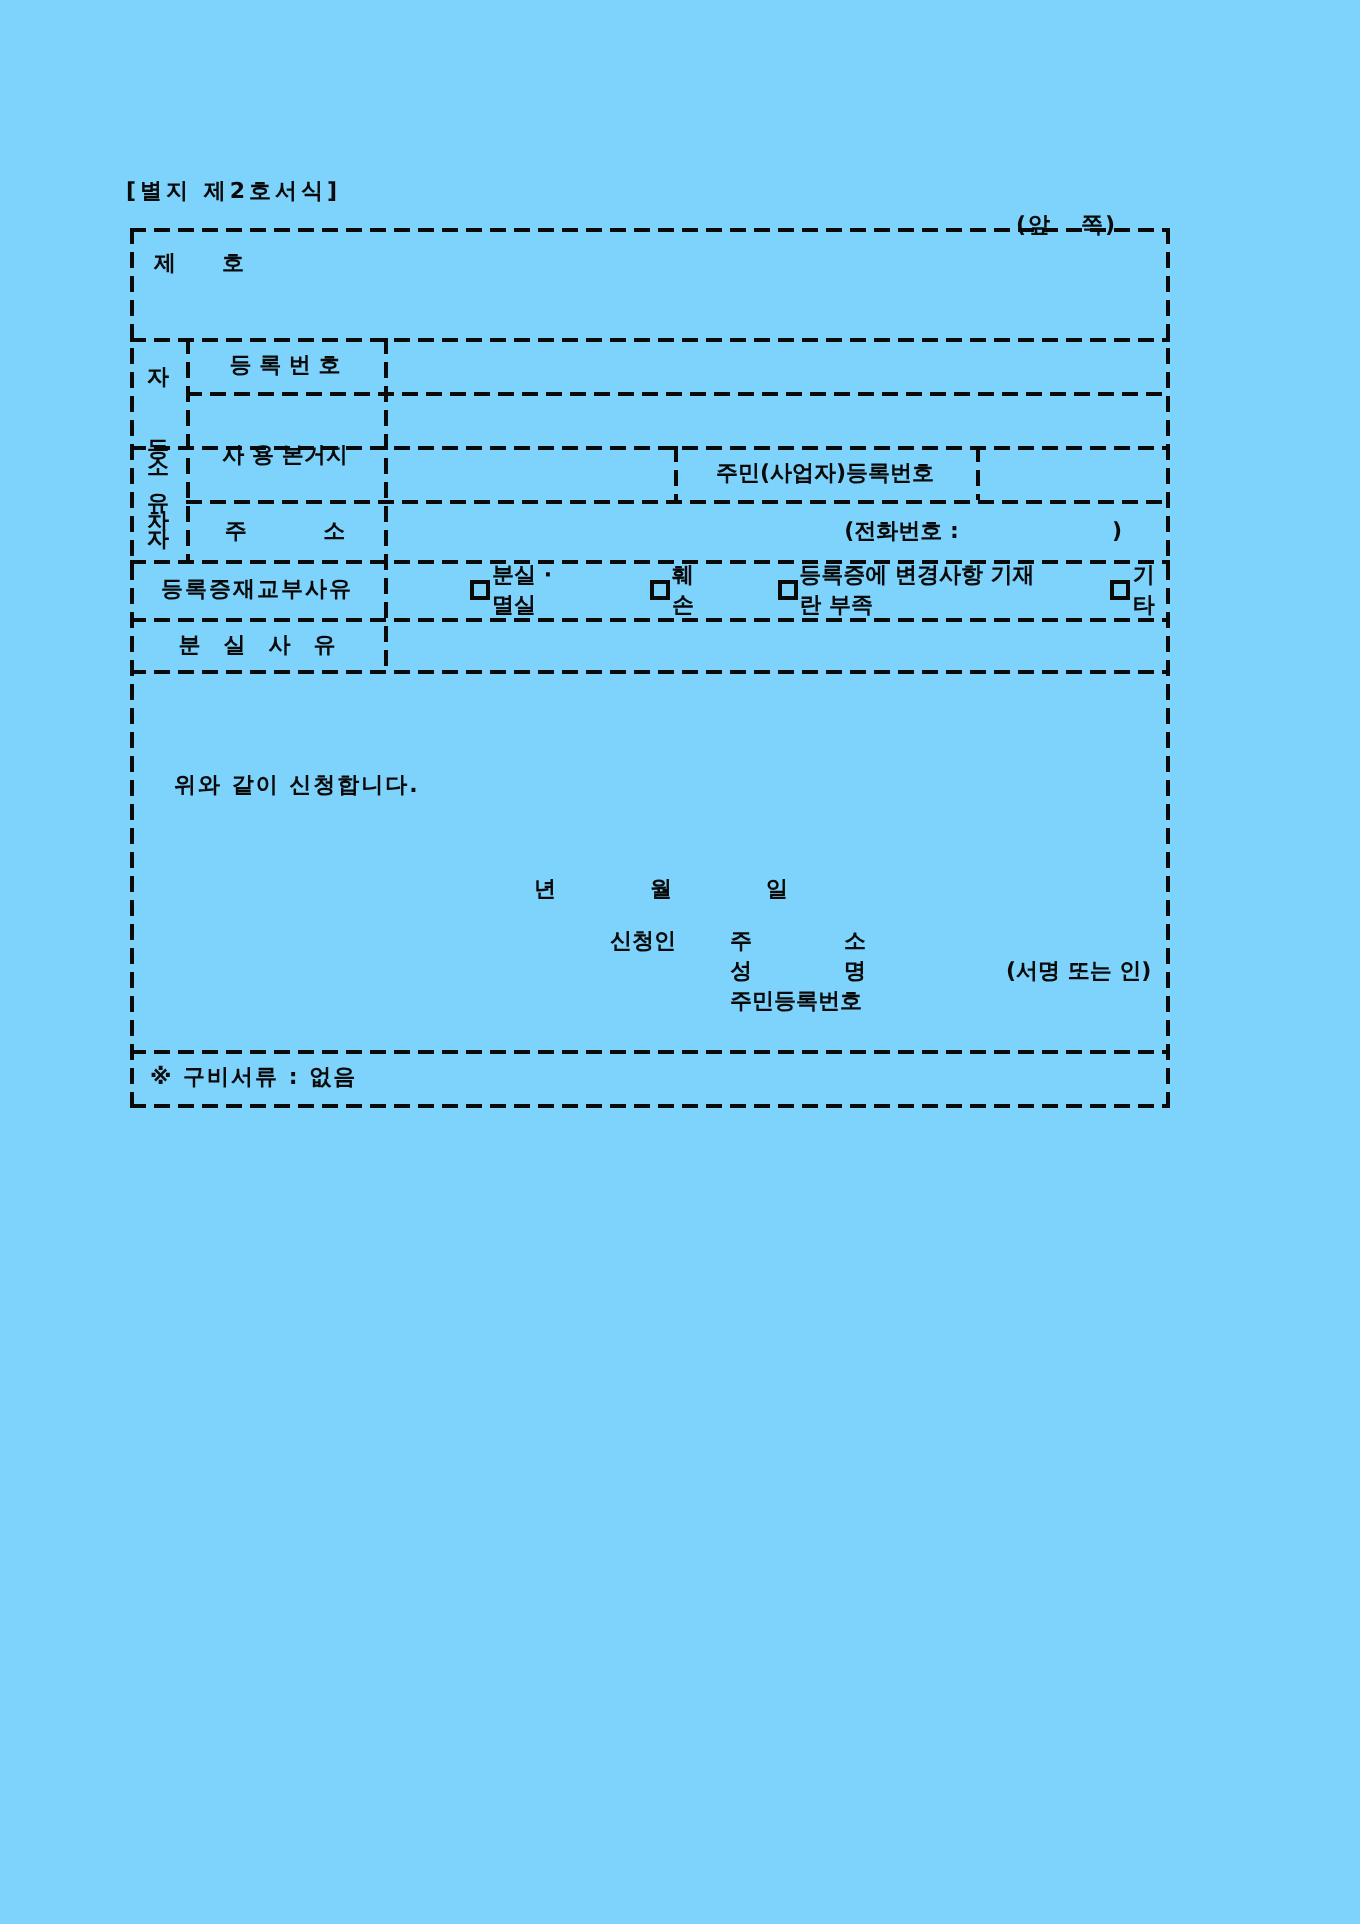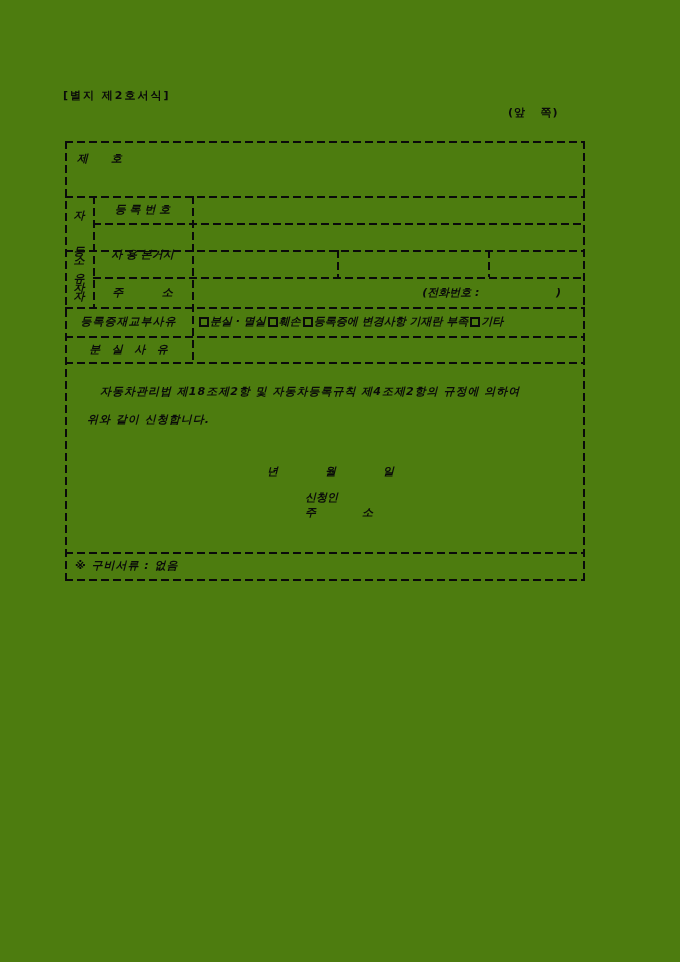--- a/index.html
+++ b/index.html
@@ -1,44 +1,44 @@
 <!DOCTYPE html>
 <html><head>
 <meta charset="utf-8">
 <style>
   html,body { margin:0; padding:0; background:#fff; }
   #page {
-    position:relative; width:680px; height:962px; background:#4d7c0f;
+    position:relative; width:680px; height:962px; background:#7dd3fc;
     font-family:"DejaVu Sans", sans-serif; font-weight:bold; color:#0a0a0a;
     font-size:11px; overflow:hidden;
   }
   .pre { white-space:pre; }
   .abs { position:absolute; }
 
   
   .hline { position:absolute; height:2px;
     background:repeating-linear-gradient(90deg,#0a0a0a 0 8px,transparent 8px 12px); }
   .vline { position:absolute; width:2px;
     background:repeating-linear-gradient(180deg,#0a0a0a 0 8px,transparent 8px 12px); }
 
-  #form-box { position:absolute; left:65px; top:141px; width:520px; height:440px;font-style:italic; }
+  #form-box { position:absolute; left:65px; top:114px; width:520px; height:440px; }
 
   .cell { position:absolute; display:flex; align-items:center; }
   .center { justify-content:center; }
   .vgroup { flex-direction:column; justify-content:space-around; align-items:center;
     line-height:13px; }
 
   #form-title { letter-spacing:4px; font-size:12px; }
   .ls1 { letter-spacing:1px; }
 
   .cbx { display:inline-block; width:10px; height:10px; border:2px solid #0a0a0a;
     box-sizing:border-box; margin-right:1px; flex:0 0 auto; }
-  .opt { display:flex; align-items:center; margin-right:2px; }
+  .opt { display:flex; align-items:center; margin-right:2px;margin-left:36px; }
 
-  .app-row { display:flex; line-height:15px;flex-direction:column; }
+  .app-row { display:flex; line-height:15px; }
   .app-col1 { width:60px; flex:0 0 auto; }
   .app-col2 { width:108px; flex:0 0 auto; }
 </style>
 </head>
 <body>
 
 <div id="page">
 
   <div class="abs pre" style="left:63px; top:88px; letter-spacing:2px;">[별지 제2호서식]</div>
   <div class="abs pre" style="left:508px; top:105px; letter-spacing:1px;">(앞   쪽)</div>
@@ -75,20 +75,21 @@
     <div class="cell" style="left:129px; top:55px; width:389px; height:27px;"></div>
     <div class="cell center pre" style="left:28px; top:82px; width:99px; height:27px;margin-top:18px;">사 용 본거지</div>
     <div class="cell" style="left:129px; top:82px; width:389px; height:27px;"></div>
 
     <div class="cell vgroup" style="left:2px; top:111px; width:24px; height:53px;">
       <span>소</span>
       <span>유</span>
       <span>자</span>
     </div>
     <div class="cell" style="left:129px; top:109px; width:143px; height:27px;"></div>
+    <div class="cell center" style="left:272px; top:109px; width:151px; height:27px;">주민(사업자)등록번호</div>
     <div class="cell" style="left:425px; top:109px; width:93px; height:27px;"></div>
     <div class="cell center pre" style="left:28px; top:136px; width:99px; height:30px;">주          소</div>
     <div class="cell" style="left:129px; top:136px; width:389px; height:30px; justify-content:flex-end; padding-right:22px; box-sizing:border-box;">
       <span class="pre">(전화번호 :                    )</span>
     </div>
 
     <div class="cell center ls1" style="left:0; top:166px; width:127px; height:29px;text-align:right;">등록증재교부사유</div>
     <div class="cell" style="left:129px; top:166px; width:389px; height:29px; padding-left:5px; box-sizing:border-box;">
       <span class="opt">
         <span class="cbx"></span>
@@ -104,32 +105,40 @@
       </span>
       <span class="opt">
         <span class="cbx"></span>
         <span>기타</span>
       </span>
     </div>
 
     <div class="cell center pre" style="left:0; top:195px; width:127px; height:26px;text-align:right;">분   실   사   유</div>
     <div class="cell" style="left:129px; top:195px; width:389px; height:26px;"></div>
 
-    <div class="abs ls1" style="left:35px; top:243px;">자동차관리법 제18조제2항 및 자동차등록규칙 제4조제2항의 규정에 의하여</div>
     <div class="abs ls1" style="left:22px; top:271px;">위와 같이 신청합니다.</div>
 
     <div class="abs" style="left:202px; top:323px; display:flex; gap:47px;">
       <span>년</span>
       <span>월</span>
       <span>일</span>
     </div>
 
     <div class="abs" style="left:240px; top:349px;">
       <div class="app-row">
         <span class="app-col1">신청인</span>
         <span class="app-col2 pre">주            소</span>
       </div>
+      <div class="app-row">
+        <span class="app-col1"></span>
+        <span class="app-col2 pre">성            명</span>
+        <span style="margin-left:30px;" class="pre">(서명 또는 인)</span>
+      </div>
+      <div class="app-row">
+        <span class="app-col1"></span>
+        <span class="app-col2">주민등록번호</span>
+      </div>
     </div>
 
     <div class="cell pre" style="left:10px; top:411px; width:500px; height:27px; letter-spacing:1px;">※ 구비서류 : 없음</div>
   </div>
 
 </div>
 
 </body></html>

